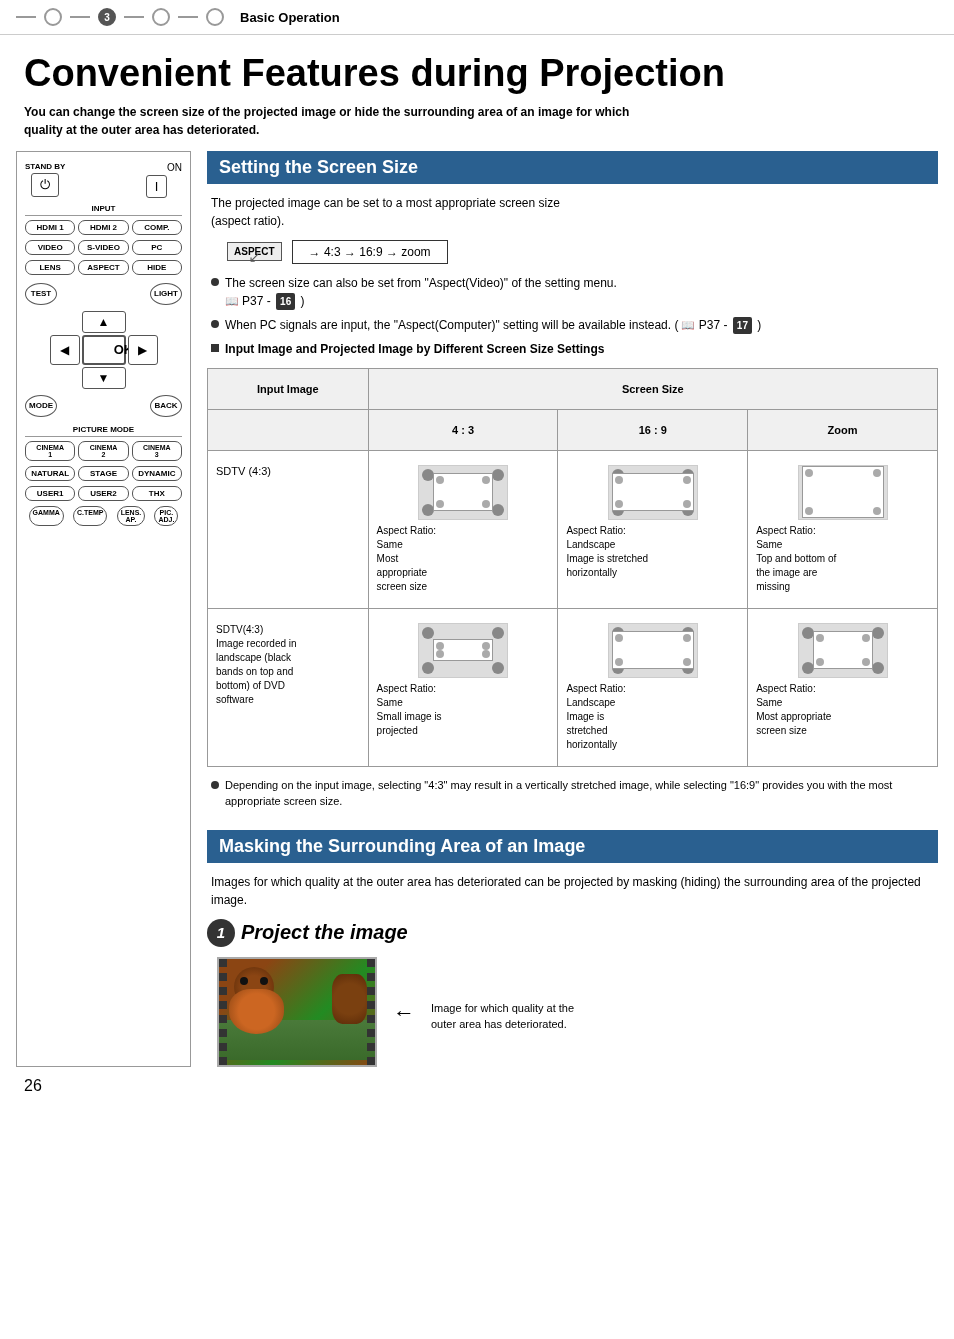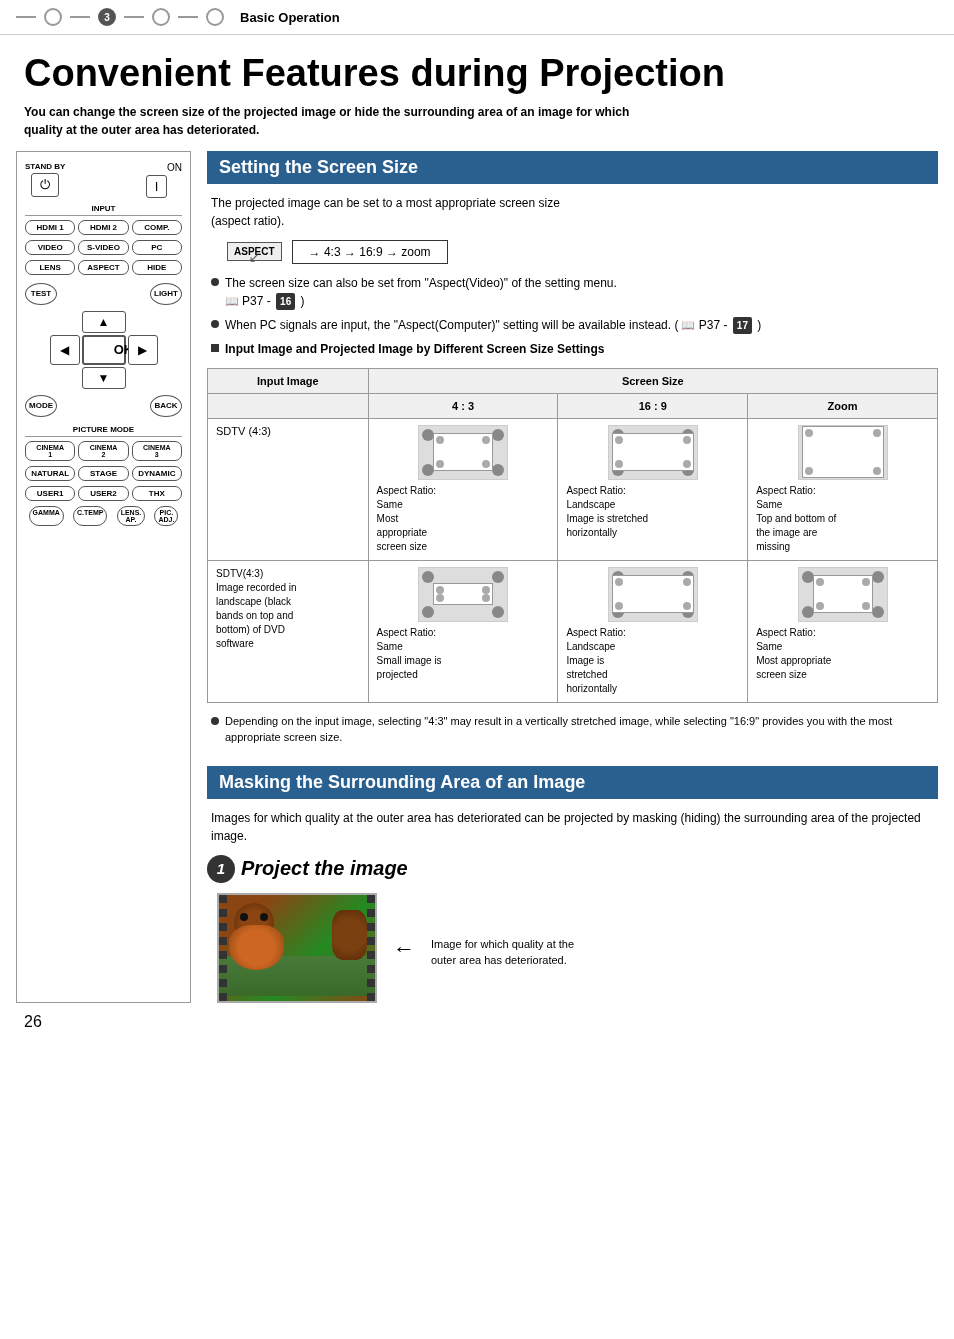--- a/index.html
+++ b/index.html
@@ -223,21 +223,21 @@
 
     
     .screen-table {
       border-collapse: collapse;
       width: 100%;
       margin: 10px 0;
       font-size: 11px;
     }
     .screen-table th, .screen-table td {
       border: 1.5px solid #999;
-      padding: 6px 8px;
+      padding: 14px 8px;
       vertical-align: top;
       text-align: left;
     }
     .screen-table th {
       background: #f0f0f0;
       font-weight: bold;
       text-align: center;
     }
     .screen-table .header-input {
       background: #f0f0f0;

